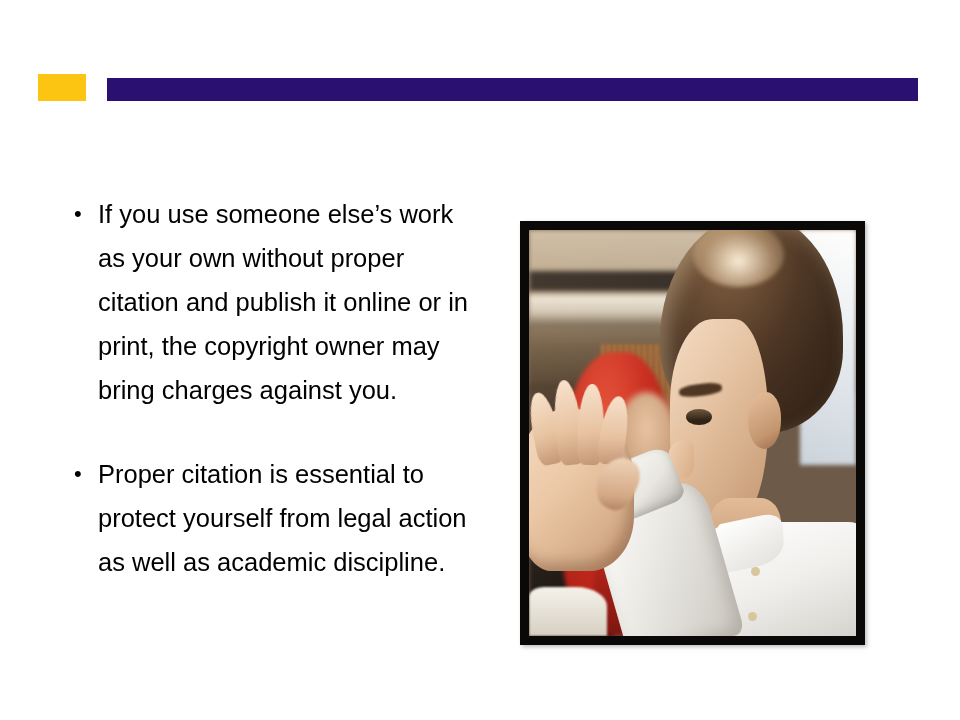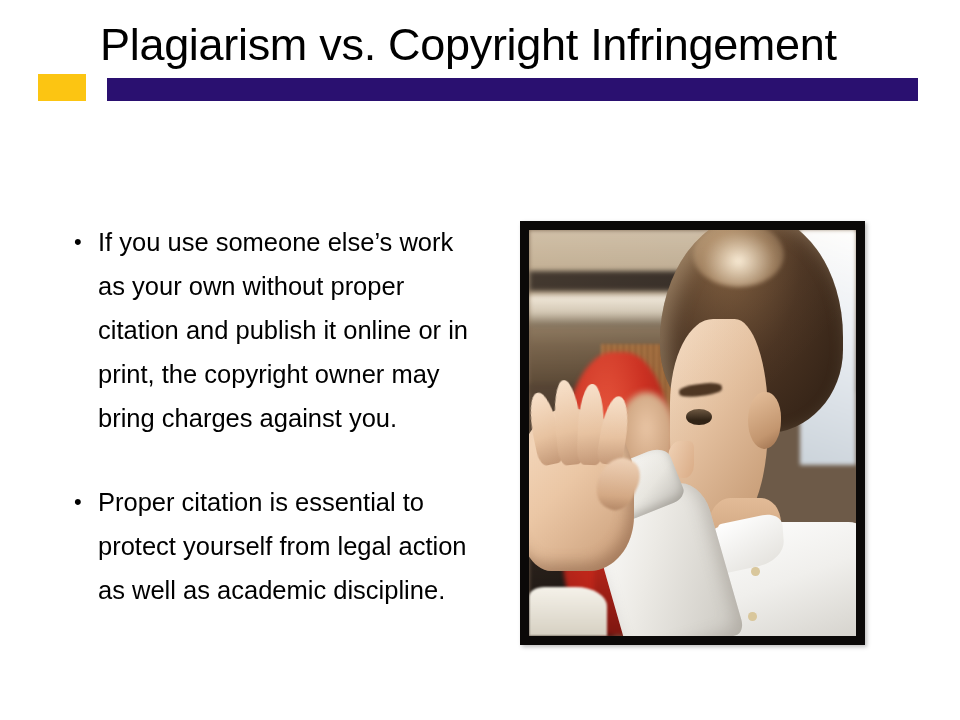--- a/index.html
+++ b/index.html
@@ -76,21 +76,20 @@
     position: absolute;
     left: 8px;
     top: 0;
     width: 18px;
     font-size: 22px;
     line-height: 44px;
     color: #000000;
   }
   .bullet-text {
     display: block;
-    margin-top: 28px;
   }
 
   
   #photo-frame {
     position: absolute;
     left: 520px;
     top: 221px;
     width: 345px;
     height: 424px;
     background: #0b0908;
@@ -335,21 +334,20 @@
     inset: 0;
     background: linear-gradient(135deg, rgba(255,215,160,0.12) 0%, rgba(0,0,0,0) 55%);
     pointer-events: none;
   }
 </style>
 </head>
 <body>
 
 <div id="slide">
 
-  <div id="slide-title">Plagiarism vs. Copyright Infringement</div>
 
   <div id="title-accent-square"></div>
   <div id="title-rule"></div>
 
   <ul id="body-list">
     <li class="bullet-item">
       <span class="bullet-marker">•</span>
       <span class="bullet-text">If you use someone else’s work as your own without proper citation and publish it online or in print, the copyright owner may bring charges against you.</span>
     </li>
     <li class="bullet-item">

